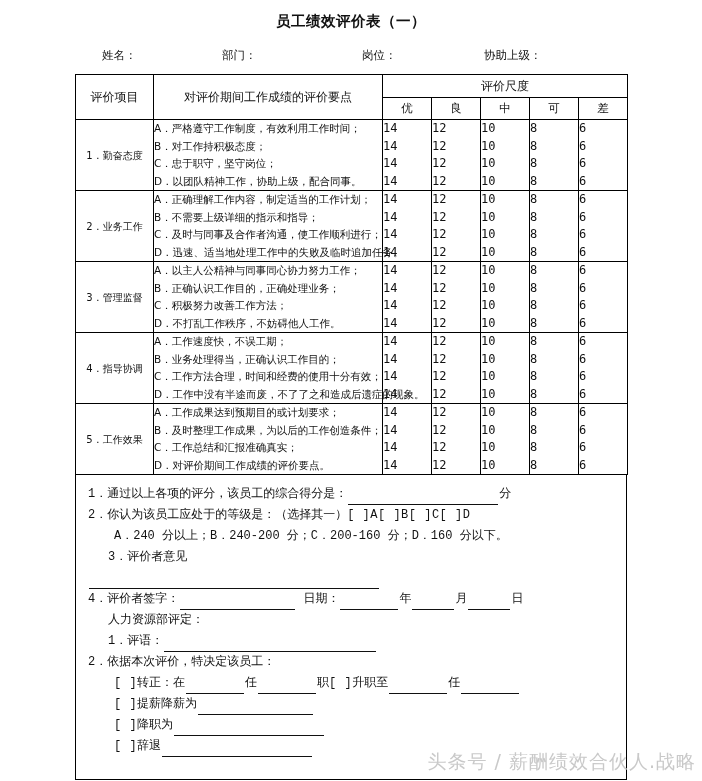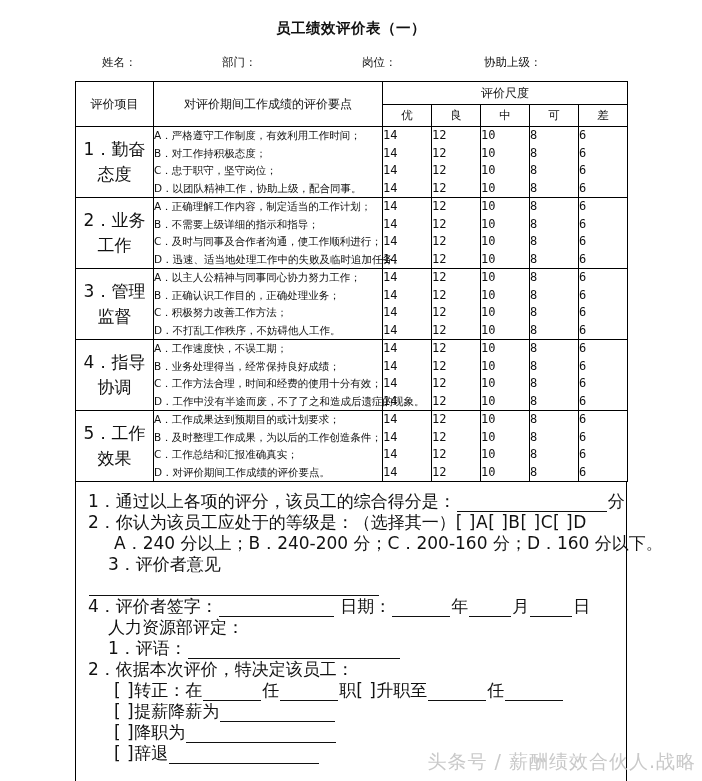--- a/index.html
+++ b/index.html
@@ -21,21 +21,21 @@
     height: 781px;
     box-sizing: border-box;
   }
 
   
   .doc-title {
     text-align: center;
     font-size: 14.5px;
     font-weight: bold;
     letter-spacing: 0.5px;
-    padding-top: 19px;
+    padding-top: 12px;
     color: #111;
   }
 
   
   .id-row {
     position: relative;
     height: 22px;
     margin: 17px 0 0 0;
     padding: 0 72px 0 76px;
     font-size: 11.5px;
@@ -79,21 +79,21 @@
   }
   .th-scale-lvl {
     text-align: center;
     height: 20px;
     font-size: 11.5px;
   }
 
   .cell-item {
     text-align: center;
     vertical-align: middle;
-    font-size: 17px;
+    font-size: 10px;
     line-height: 1.5;
   }
   .cell-points {
     padding: 4px 4px 4px 10px;
     vertical-align: middle;
     line-height: 1.0;
   }
   .point-line {
     font-size: 10.5px;
     line-height: 17.5px;
@@ -122,21 +122,22 @@
     box-sizing: border-box;
     padding: 9px 12px 10px 12px;
     font-size: 11px;
     color: #111;
     position: relative;
     height: 305px;
   }
   .q-line {
     line-height: 21px;
     white-space: nowrap;
-    font-size: 17px;
+    font-size: 12px;
+    font-family: Liberation Mono, monospace;
   }
   .q-indent   { padding-left: 20px; }
   .q-indent2  { padding-left: 26px; }
 
   .ul {
     display: inline-block;
     border-bottom: 1px solid #111;
     height: 12px;
     vertical-align: bottom;
     margin: 0 1px;
@@ -320,21 +321,21 @@
             <div class="score-line">6</div>
             <div class="score-line">6</div>
             <div class="score-line">6</div>
             <div class="score-line">6</div>
           </td>
         </tr>
         <tr>
           <td class="cell-item">4．指导协调</td>
           <td class="cell-points">
             <div class="point-line">A．工作速度快，不误工期；</div>
-            <div class="point-line">B．业务处理得当，经常保持良好成绩；</div>
+            <div class="point-line">B．业务处理得当，正确认识工作目的；</div>
             <div class="point-line">C．工作方法合理，时间和经费的使用十分有效；</div>
             <div class="point-line">D．工作中没有半途而废，不了了之和造成后遗症的现象。</div>
           </td>
           <td class="cell-score">
             <div class="score-line">14</div>
             <div class="score-line">14</div>
             <div class="score-line">14</div>
             <div class="score-line">14</div>
           </td>
           <td class="cell-score">

